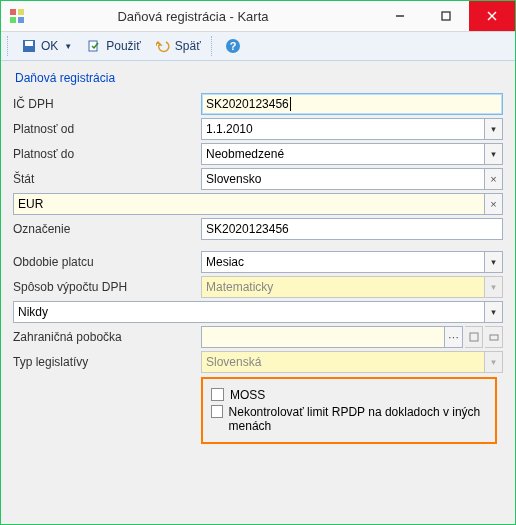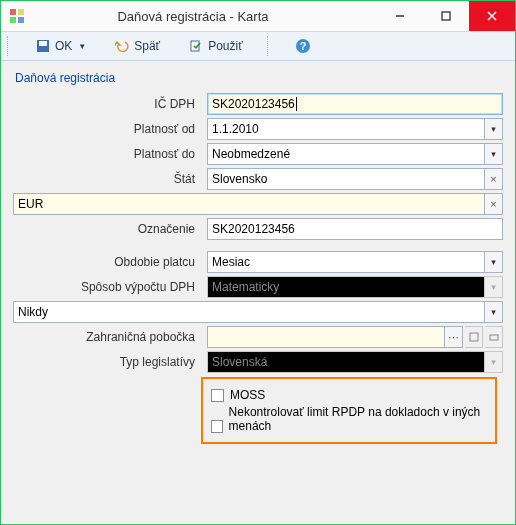--- a/index.html
+++ b/index.html
@@ -4,41 +4,41 @@
 <style>
   html,body{margin:0;padding:0;font-family:"Segoe UI",Tahoma,sans-serif;font-size:12px;background:#fff}
   .window{width:516px;height:525px;border:1px solid #22c55e;box-sizing:border-box;background:#f0f0f0;display:flex;flex-direction:column}
   .titlebar{height:30px;background:#fafafa;display:flex;align-items:center;padding-left:8px;border-bottom:1px solid #d9d9d9}
   .titlebar .icon{width:16px;height:16px;margin-right:6px}
   .titlebar .title{flex:1;text-align:center;font-size:13px;color:#333;margin-left:-22px}
   .titlebar .controls{display:flex;height:100%}
   .titlebar .ctl{width:46px;height:100%;display:flex;align-items:center;justify-content:center;font-size:13px;color:#333}
   .titlebar .ctl.close{background:#e81123;color:#fff}
   .titlebar .ctl.close svg{color:#fff}
-  .toolbar{height:28px;background:#eef3f9;border-bottom:1px solid #c1d4e8;display:flex;align-items:center;padding:0 4px;gap:16px}
+  .toolbar{height:28px;background:#eef3f9;border-bottom:1px solid #c1d4e8;display:flex;align-items:center;padding:0 4px;gap:2px}
   .toolbar .sep{width:3px;height:20px;border-left:1px dotted #9cb6d4;margin:0 2px}
   .tbbtn{display:flex;align-items:center;gap:4px;padding:2px 6px;border-radius:2px;color:#1f3a63}
   .tbbtn .ico{width:16px;height:16px;display:inline-flex;align-items:center;justify-content:center}
   .tbbtn .dd{font-size:8px;color:#1f3a63;margin-left:2px}
   .content{flex:1;padding:10px 12px 12px 12px;overflow:auto}
   .section-title{color:#0046c8;font-weight:400;margin:0 0 8px 2px}
   .form-row{display:flex;align-items:center;margin-bottom:3px}
-  .form-label{width:182px;text-align:right;padding-right:12px;color:#333}
+  .form-label{width:182px;text-align:left;padding-right:6px;color:#333}
   .form-field{flex:1;display:flex;}
   .inp{flex:1;height:22px;border:1px solid #a4b2c3;background:#fff;padding:0 4px;display:flex;align-items:center;box-sizing:border-box;font-size:12px;color:#000}
   .inp.yellow{background:#fffde7}
-  .inp.disabled{background:#000000;color:#888;border-color:#c8c8c8}
+  .inp.disabled{background:#fef9c3;color:#888;border-color:#c8c8c8}
   .inp.focused{box-shadow:0 0 0 1px #b8e0ff inset;border-color:#7fb8e8}
   .cursor::after{content:"";display:inline-block;width:1px;height:14px;background:#000;margin-left:1px;vertical-align:middle}
   .ddbtn{width:18px;height:22px;border:1px solid #a4b2c3;border-left:none;background:#f5f5f5;display:flex;align-items:center;justify-content:center;font-size:9px;color:#333;box-sizing:border-box}
   .ddbtn.disabled{background:#efefef;color:#aaa;border-color:#c8c8c8}
   .clrbtn{width:18px;height:22px;border:1px solid #a4b2c3;border-left:none;background:#f5f5f5;display:flex;align-items:center;justify-content:center;font-size:11px;color:#555;box-sizing:border-box}
   .extrabtn{width:18px;height:22px;border:1px solid #c8c8c8;border-left:none;background:#f0f0f0;display:flex;align-items:center;justify-content:center;font-size:10px;color:#888;box-sizing:border-box;margin-left:2px}
   .highlight-box{border:2px solid #ff7a00;padding:6px 8px;margin:4px 0 0 188px;width:296px;box-sizing:border-box}
-  .check-row{display:flex;align-items:flex-end;gap:6px;margin:3px 0}
+  .check-row{display:flex;align-items:flex-start;gap:6px;margin:3px 0}
   .chk{width:13px;height:13px;border:1px solid #8a8a8a;background:#fff;box-sizing:border-box}
 </style>
 </head>
 <body>
 
 <div class="window">
 
   <div class="titlebar">
     <span class="icon">
       <svg width="16" height="16">
@@ -77,33 +77,33 @@
             <rect x="1" y="1" width="12" height="12" fill="#3b6fb6"></rect>
             <rect x="3" y="2" width="8" height="5" fill="#fff"></rect>
           </svg>
         </span>
       <span>OK</span>
       <span class="dd">▼</span>
     </div>
     <div class="tbbtn">
       <span class="ico">
           <svg width="14" height="14">
-            <path d="M10 3 A5 5 0 1 1 3 6 L5 6 L2 3 L-1 6 L1 6" fill="none" stroke="#d99a2a" stroke-width="1.5"></path>
-          </svg>
-        </span>
-      <span>Späť</span>
-    </div>
-    <div class="tbbtn">
-      <span class="ico">
-          <svg width="14" height="14">
             <rect x="2" y="2" width="8" height="10" fill="#fff" stroke="#3b6fb6"></rect>
             <path d="M5 7 L7 9 L11 4" fill="none" stroke="#2a8a2a" stroke-width="1.5"></path>
           </svg>
         </span>
       <span>Použiť</span>
+    </div>
+    <div class="tbbtn">
+      <span class="ico">
+          <svg width="14" height="14">
+            <path d="M10 3 A5 5 0 1 1 3 6 L5 6 L2 3 L-1 6 L1 6" fill="none" stroke="#d99a2a" stroke-width="1.5"></path>
+          </svg>
+        </span>
+      <span>Späť</span>
     </div>
     <div class="sep"></div>
     <div class="tbbtn">
       <span class="ico">
           <svg width="16" height="16">
             <circle cx="8" cy="8" r="7" fill="#3b8fd6"></circle>
             <text x="8" y="12" text-anchor="middle" fill="#fff" font-size="11" font-weight="bold">?</text>
           </svg>
         </span>
     </div>

